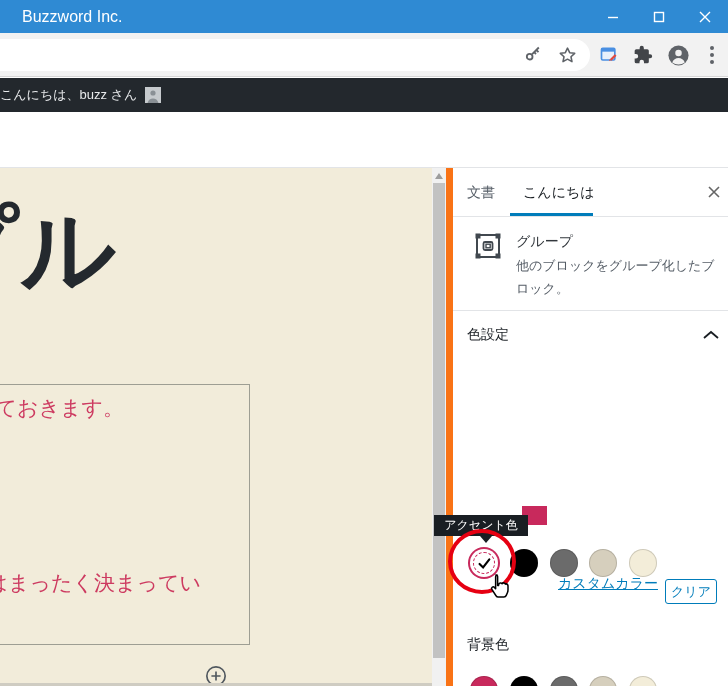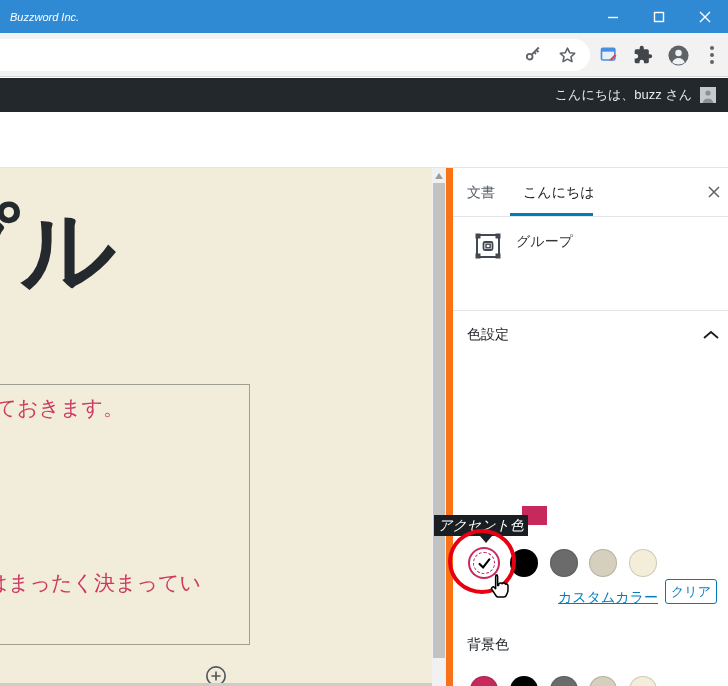--- a/index.html
+++ b/index.html
@@ -2,32 +2,32 @@
 <html style="--titlebar: #2f8ad3; --adminbar: #23282d; --wp-blue: #007cba; --canvas: #f2ecda; --red-text: #cd3a60; --annotation: #e60012; --accent: #c8295c;"><head>
 <meta charset="utf-8">
 <style>
   * { margin:0; padding:0; box-sizing:border-box; }
   html,body { width:728px; height:686px; overflow:hidden; }
   body { font-family:"Liberation Sans","DejaVu Sans",sans-serif; }
   #stage { position:relative; width:728px; height:686px; background:#fff; overflow:hidden; }
 
   
   .titlebar { position:absolute; left:0; top:0; width:728px; height:33px; background:var(--titlebar,#2f8ad3); display:flex; align-items:center; }
-  .titlebar-text { color:#fff; font-size:11px; margin-left:10px;font-style:italic; }
+  .titlebar-text { color:#fff; font-size:16px; margin-left:22px; }
   .win-controls { position:absolute; right:0; top:0; height:33px; display:flex; }
   .win-btn { width:46px; height:33px; display:flex; align-items:center; justify-content:center; }
 
   
   .toolbar { position:absolute; left:0; top:33px; width:728px; height:44px; background:#f2f2f2; border-bottom:1px solid #d6d6d6; }
   .omnibox { position:absolute; left:-14px; top:6px; width:604px; height:32px; background:#fff; border-radius:16px; }
   .omni-icons { position:absolute; right:12px; top:0; height:32px; display:flex; align-items:center; gap:14px; }
   .tb-icons { position:absolute; right:8px; top:0; height:44px; display:flex; align-items:center; gap:14px; }
 
   
-  .adminbar { position:absolute; left:0; top:78px; width:728px; height:34px; background:var(--adminbar,#23282d); display:flex; align-items:center; justify-content:flex-end; }
+  .adminbar { position:absolute; left:0; top:78px; width:728px; height:34px; background:var(--adminbar,#23282d); display:flex; align-items:center; justify-content:flex-start; }
   .adminbar-greeting { color:#e8eaec; font-size:13px; margin-right:8px; }
   .adminbar-avatar { width:16px; height:16px; margin-right:12px; background:#c3c7cb; display:block; }
 
   
   .edit-header { position:absolute; left:0; top:112px; width:728px; height:56px; background:#fff; border-bottom:1px solid #e2e4e7; }
   .save-draft { position:absolute; left:399px; top:132px; color:var(--wp-blue,#007cba); font-size:14px; cursor:pointer; }
   .btn-preview { position:absolute; left:482px; top:124px; width:90px; height:34px; background:#fff; border:1px solid var(--wp-blue,#007cba); border-radius:4px; color:var(--wp-blue,#007cba); font-size:14px; display:flex; align-items:center; justify-content:center; }
   .btn-publish { position:absolute; left:580px; top:124px; width:52px; height:34px; background:var(--wp-blue,#007cba); border:1px solid var(--wp-blue,#007cba); border-radius:4px; color:#fff; font-size:14px; display:flex; align-items:center; justify-content:center; }
   .btn-gear { position:absolute; left:641px; top:119px; width:43px; height:43px; background:#555d66; display:flex; align-items:center; justify-content:center; }
   .hdr-more { position:absolute; left:698px; top:127px; width:16px; height:28px; display:flex; flex-direction:column; align-items:center; justify-content:center; gap:3px; }
@@ -59,35 +59,35 @@
   .block-card { position:absolute; left:0; top:49px; width:295px; height:94px; border-bottom:1px solid #e2e4e7;padding-left:20px; }
   .block-icon { position:absolute; left:20px; top:14px; }
   .block-title { position:absolute; left:63px; top:16px; font-size:14px; color:#32373c; }
   .block-desc { position:absolute; left:63px; top:38px; width:208px; font-size:13px; line-height:1.75; color:#555d66; }
 
   .panel-color { position:absolute; left:0; top:143px; width:281px; height:311px; }
   .panel-header-title { position:absolute; left:14px; top:15px; font-size:14px; color:#191e23; font-weight:500; }
   .chev { position:absolute; right:14px; }
 
   .accent-indicator { position:absolute; left:69px; top:195px; width:25px; height:19px; }
-  .tooltip { position:absolute; left:-19px; top:204px; width:94px; height:21px; background:#191e23; color:#fff; font-size:14px; display:flex; align-items:center; justify-content:center; z-index:5;font-style:italic; }
+  .tooltip { position:absolute; left:-19px; top:204px; width:94px; height:21px; background:#191e23; color:#fff; font-size:12px; display:flex; align-items:center; justify-content:center; z-index:5; }
   .tooltip-arrow { position:absolute; left:27px; top:225px; width:0; height:0; border-left:6px solid transparent; border-right:6px solid transparent; border-top:7px solid #191e23; z-index:5; }
 
   .swatch { position:absolute; width:28px; height:28px; border-radius:50%; box-shadow:inset 0 0 0 1px rgba(0,0,0,.15); }
   .swatch.selected { background:#fff !important; box-shadow:0 0 0 2px var(--accent,#c8295c); display:flex; align-items:center; justify-content:center; }
   .swatch.selected::before { content:""; position:absolute; inset:3px; border-radius:50%; border:1px dashed var(--accent,#c8295c); }
   .row1 .swatch { top:238px; }
   .row2 .swatch { top:365px; }
   .sw0 { left:17px; } .sw1 { left:57px; } .sw2 { left:97px; } .sw3 { left:136px; } .sw4 { left:176px; }
 
   .annotation-circle { position:absolute; left:-5px; top:218px; width:68px; height:65px; border:4px solid var(--annotation,#e60012); border-radius:50%; z-index:6; pointer-events:none; }
   .cursor-hand { position:absolute; left:33px; top:262px; z-index:7; }
 
   .custom-link { position:absolute; left:105px; font-size:14px; color:var(--wp-blue,#007cba); text-decoration:underline; }
-  .link1 { top:278px; }
+  .link1 { top:264px; }
   .btn-clear { position:absolute; left:212px; width:52px; height:25px; border:1px solid var(--wp-blue,#007cba); border-radius:3px; background:#fff; color:var(--wp-blue,#007cba); font-size:13px; display:flex; align-items:center; justify-content:center; }
   .clear1 { top:268px; }
   .bg-label { position:absolute; left:14px; top:325px; font-size:14px; color:#191e23; }
 
   .panel-advanced { position:absolute; left:0; top:454px; width:281px; height:50px; border-top:1px solid #e2e4e7; border-bottom:1px solid #e2e4e7; }
 </style>
 </head>
 <body>
 
 <div id="stage">
@@ -209,20 +209,21 @@
       <svg class="block-icon" width="30" height="30" viewBox="0 0 30 30">
         <rect x="4" y="4" width="22" height="22" fill="none" stroke="#41484f" stroke-width="2"></rect>
         <rect x="2.5" y="2.5" width="5" height="5" fill="#41484f"></rect>
           <rect x="22.5" y="2.5" width="5" height="5" fill="#41484f"></rect>
         <rect x="2.5" y="22.5" width="5" height="5" fill="#41484f"></rect>
           <rect x="22.5" y="22.5" width="5" height="5" fill="#41484f"></rect>
         <rect x="10.5" y="11" width="9" height="8" rx="1.5" fill="none" stroke="#41484f" stroke-width="1.8"></rect>
         <rect x="13" y="13.2" width="4.2" height="3.6" fill="none" stroke="#41484f" stroke-width="1.4"></rect>
       </svg>
       <div class="block-title">グループ</div>
+      <div class="block-desc">他のブロックをグループ化したブロック。</div>
     </div>
 
     <div class="panel-color">
       <div class="panel-header-title">色設定</div>
       <svg class="chev" style="top:18px" width="18" height="12" viewBox="0 0 18 12">
           <path d="M2 9 L9 3 L16 9" fill="none" stroke="#191e23" stroke-width="1.8"></path>
         </svg>
 
       <div class="accent-indicator" style="background: rgb(200, 41, 92);"></div>
       <div class="tooltip">アクセント色</div>

